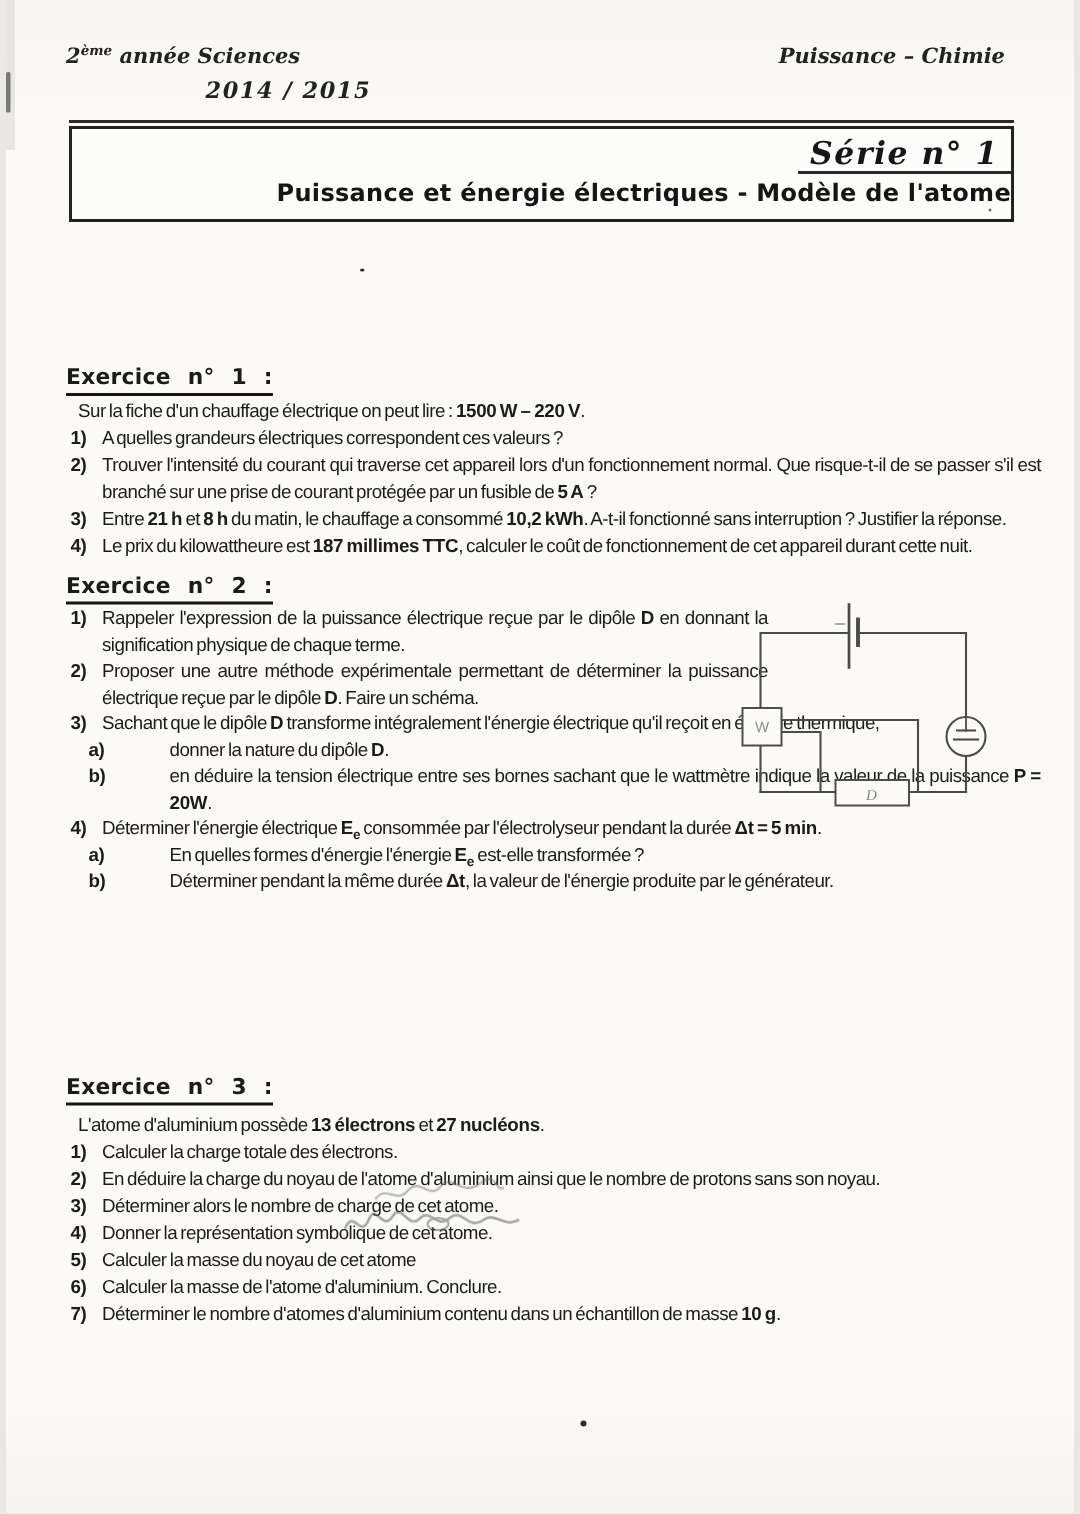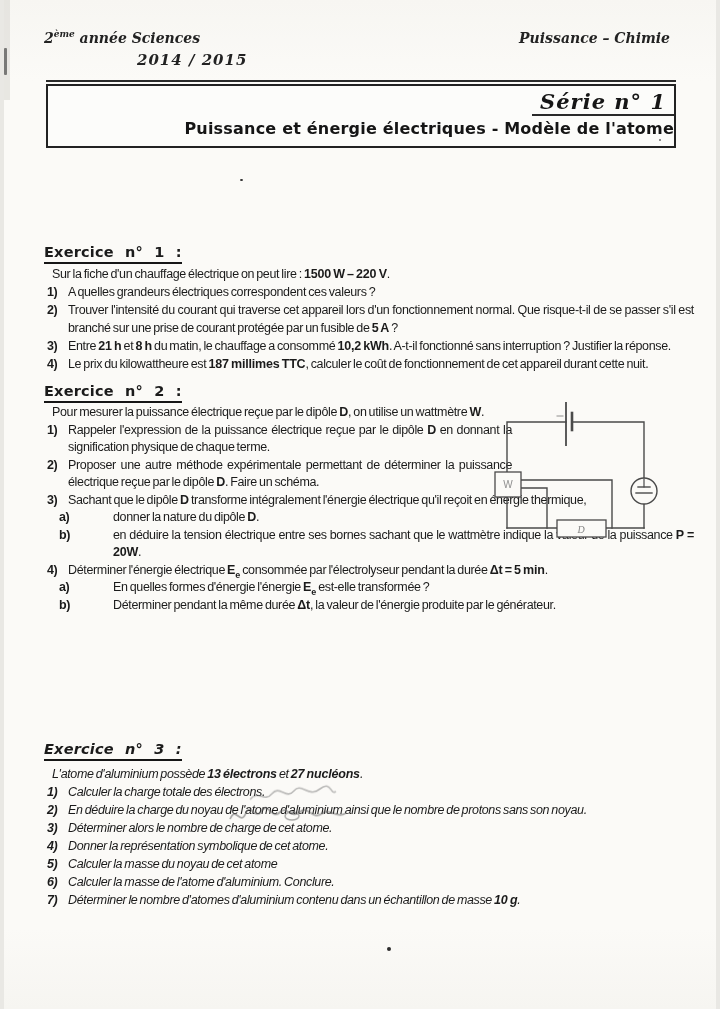--- a/index.html
+++ b/index.html
@@ -23,21 +23,21 @@
     display:inline-block;margin-top:3px;padding:0 8px 0 8px;
     font-family:"DejaVu Serif",serif;font-style:italic;font-weight:bold;font-size:21px;
     border-bottom:2px solid #2a2a2a;color:#161616;letter-spacing:1px;
   }
   .topic{
     margin-top:3px;font-family:"DejaVu Sans",sans-serif;font-weight:bold;font-size:16px;
     letter-spacing:.2px;color:#151515;
   }
   
   .exercise{position:absolute;left:40px;width:650px;font-size:12.5px;line-height:18px;letter-spacing:-.35px;word-spacing:-1px;}
-  #ex0{top:202px;margin-top:41px;} #ex1{top:382px;} #ex2{top:740px;font-style:italic;}
+  #ex0{top:202px;margin-top:41px;} #ex1{top:382px;} #ex2{top:716px;}
   #ex1{line-height:17.5px;}
   .ex-heading{
     font-family:"DejaVu Sans",sans-serif;font-weight:bold;font-size:14.5px;letter-spacing:.2px;
     line-height:19px;margin-bottom:1px;word-spacing:6px;
   }
   .ex-heading span{display:inline-block;border-bottom:2px solid #161616;padding-bottom:0px;}
   #ex2 .ex-heading{margin-bottom:4px;}
   .intro{margin:0;text-indent:8px;text-align:justify;}
   .narrowblk{width:462px;}
   .item{display:flex;}
@@ -88,21 +88,20 @@
         <span class="num">3)</span>
         <div class="txt">Entre <b>21 h</b> et <b>8 h</b> du matin, le chauffage a consommé <b>10,2 kWh</b>. A-t-il fonctionné sans interruption ? Justifier la réponse.</div>
       </div>
       <div class="item">
         <span class="num">4)</span>
         <div class="txt">Le prix du kilowattheure est <b>187 millimes TTC</b>, calculer le coût de fonctionnement de cet appareil durant cette nuit.</div>
       </div>
     </section>
   <section class="exercise" id="ex1">
       <div class="ex-heading"><span>Exercice n° 2 :</span></div>
-      <p class="intro narrowblk">Pour mesurer la puissance électrique reçue par le dipôle <b>D</b>, on utilise un wattmètre <b>W</b>.</p>
       <div class="item narrow">
         <span class="num">1)</span>
         <div class="txt">Rappeler l'expression de la puissance électrique reçue par le dipôle <b>D</b> en donnant la signification physique de chaque terme.</div>
       </div>
       <div class="item narrow">
         <span class="num">2)</span>
         <div class="txt">Proposer une autre méthode expérimentale permettant de déterminer la puissance électrique reçue par le dipôle <b>D</b>. Faire un schéma.</div>
       </div>
       <div class="item">
         <span class="num">3)</span>

